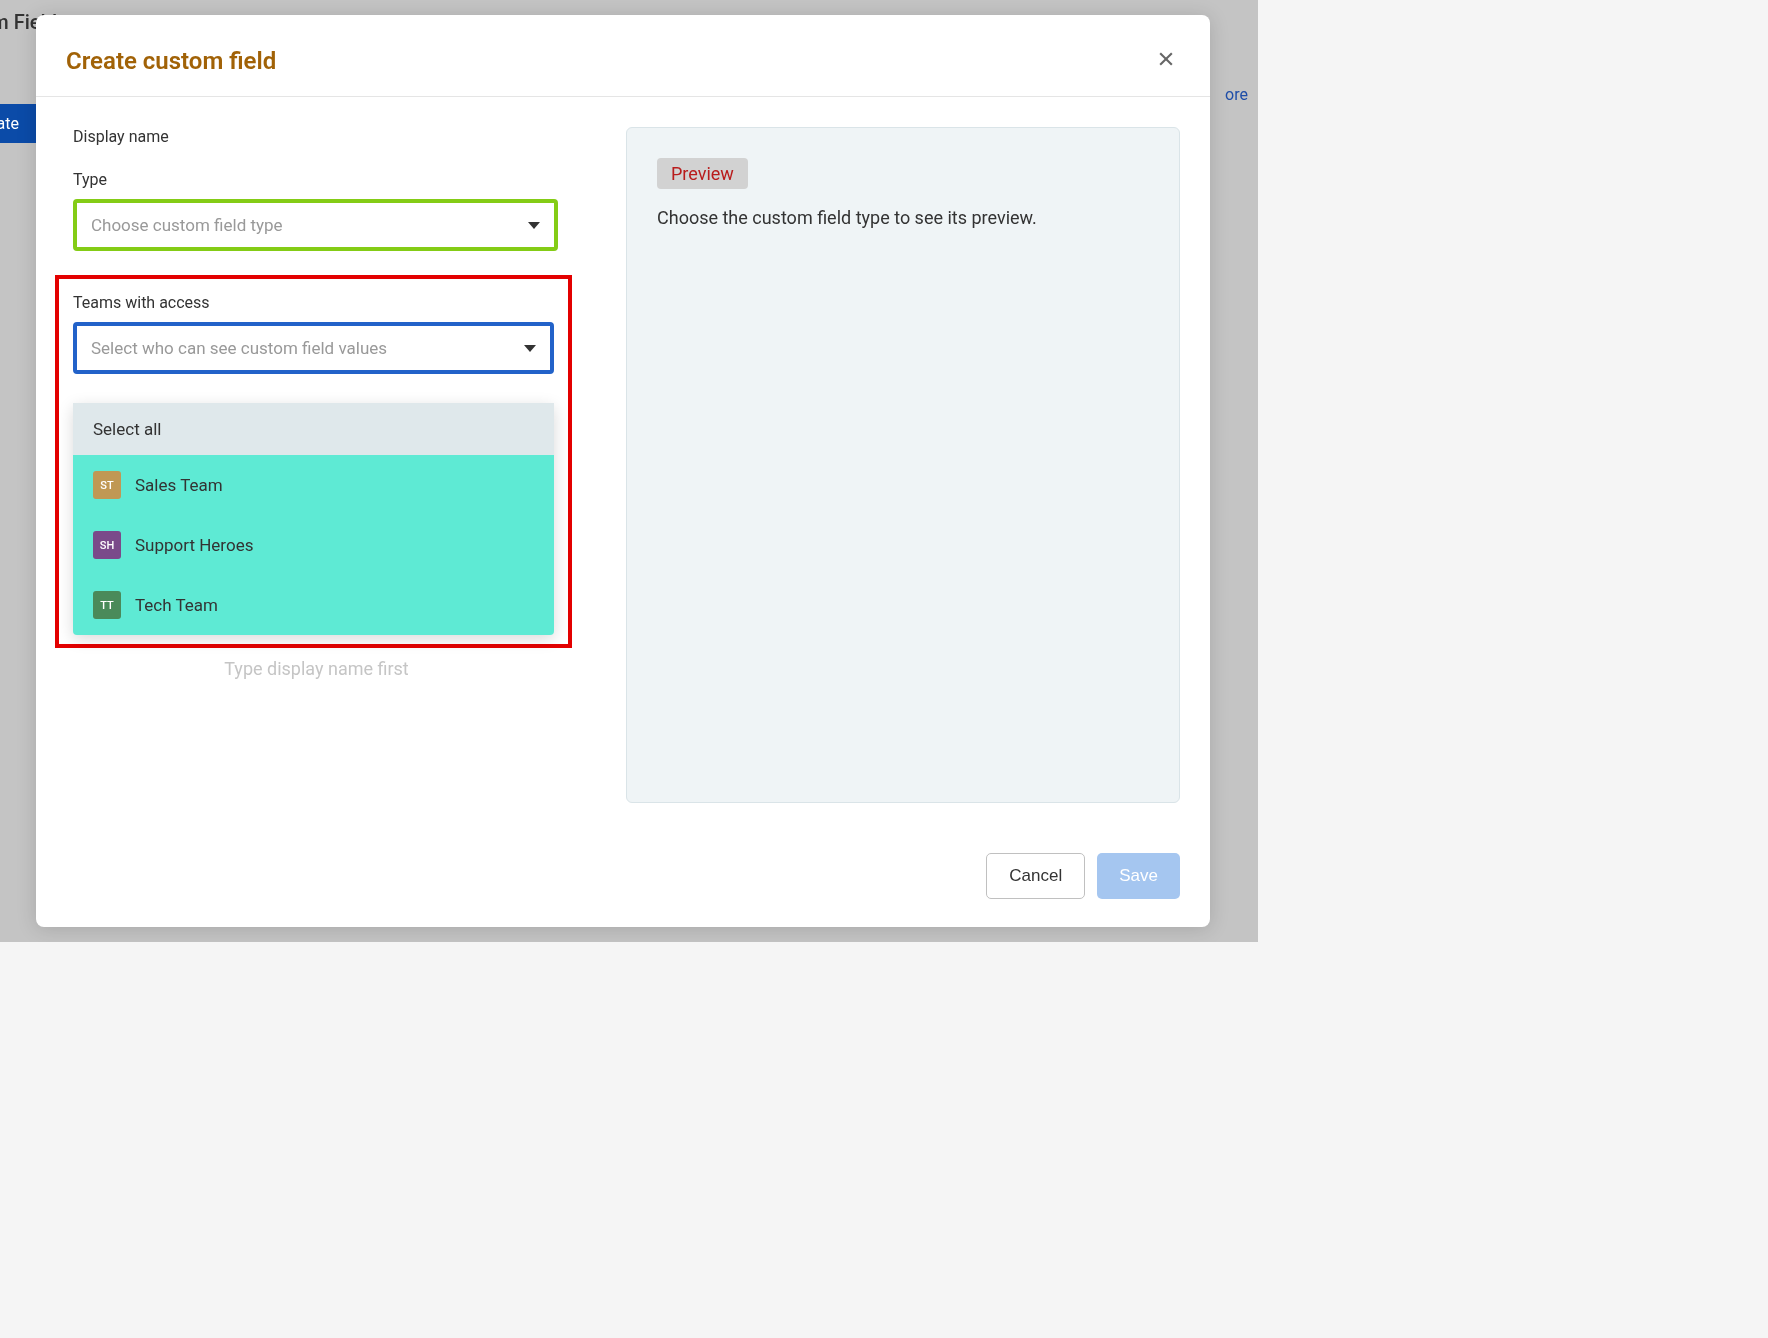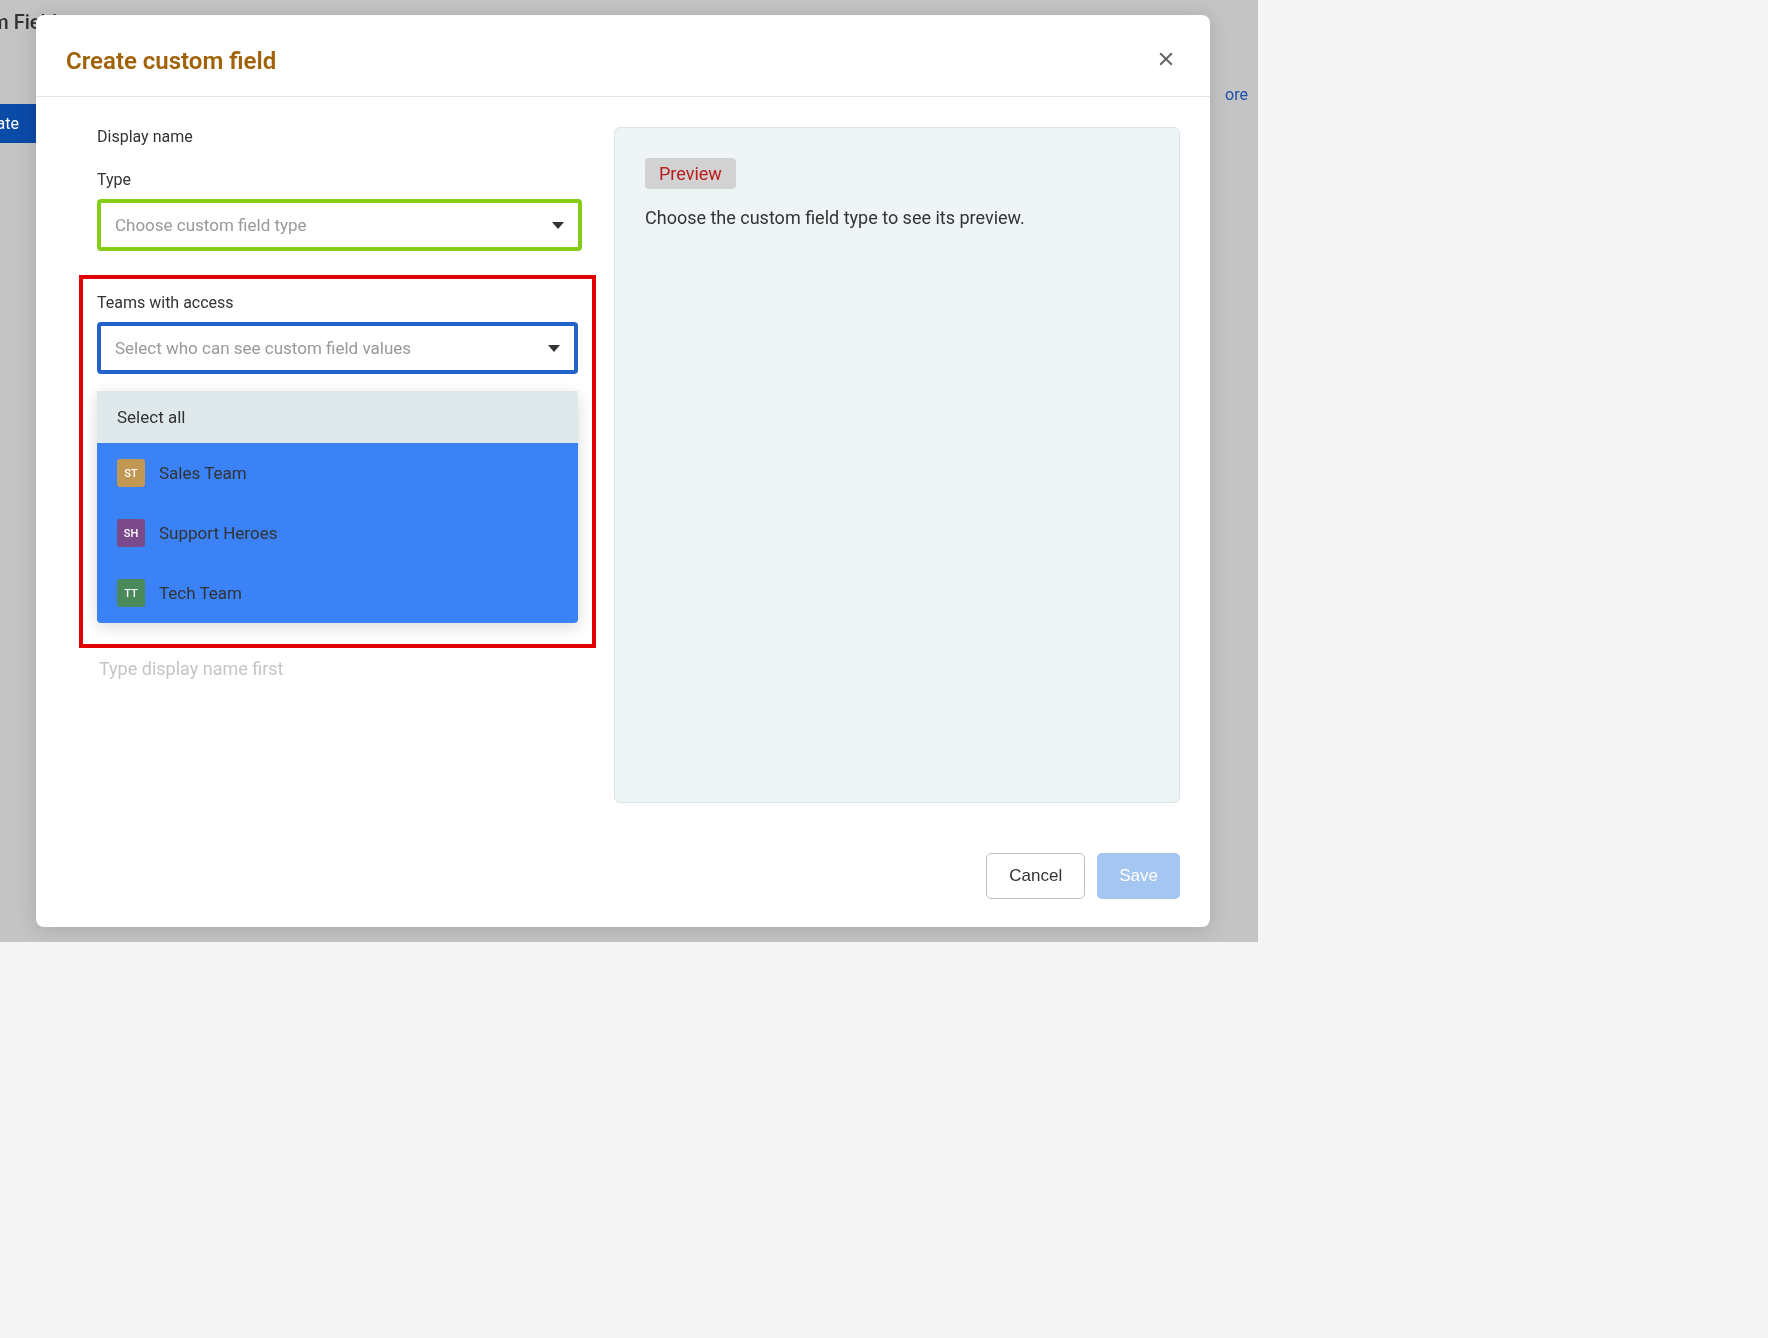--- a/index.html
+++ b/index.html
@@ -84,23 +84,23 @@
       padding: 4px;
     }
     
     .close-btn svg {
       width: 20px;
       height: 20px;
     }
     
     .modal-body {
       flex: 1;
-      padding: 30px 30px 30px 61px;
-      display: flex;
-      gap: 32px;
+      padding: 30px 30px 30px 37px;
+      display: flex;
+      gap: 68px;
       overflow: visible;
     }
     
     .form-column {
       flex: 0 0 485px;
       position: relative;
     }
     
     .preview-column {
       flex: 1;
@@ -179,26 +179,26 @@
     .highlighted-section {
       border: 4px solid #e30000;
       padding: 14px 14px 14px 14px;
       margin-left: -18px;
       margin-right: -14px;
       position: relative;
     }
     
     .dropdown-menu {
       position: absolute;
-      background: #3b82f6;
+      background: #5eead4;
       border-radius: 4px;
       box-shadow: 0 4px 16px rgba(0,0,0,0.15);
       left: 14px;
       right: 14px;
-      top: 112px;
+      top: 124px;
       z-index: 20;
     }
     
     .dropdown-item {
       padding: 16px 20px;
       font-size: 17px;
       color: #333;
       display: flex;
       align-items: center;
       gap: 14px;
@@ -224,20 +224,21 @@
     
     .avatar-st { background: #c09854; }
     .avatar-sh { background: #7a4a8a; }
     .avatar-tt { background: #4a8a5a; }
     
     .api-hint {
       color: #c5c5c5;
       font-size: 18px;
       margin-top: 10px;
       margin-left: 2px;
+      text-align: center;
     }
     
     .modal-footer {
       padding: 20px 30px 28px 30px;
       display: flex;
       justify-content: flex-end;
       gap: 12px;
     }
     
     .btn {

